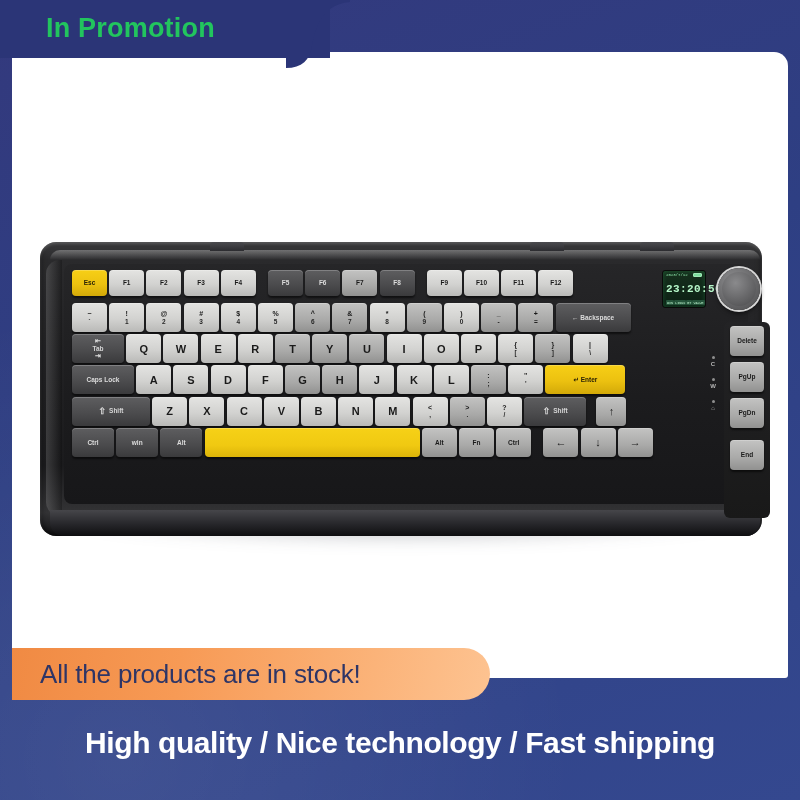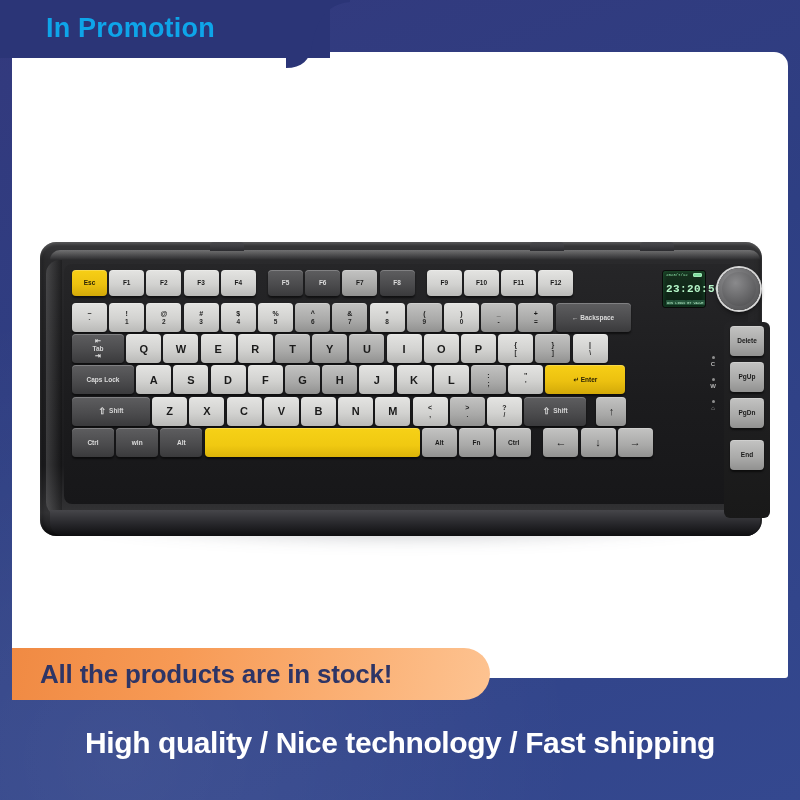--- a/index.html
+++ b/index.html
@@ -24,21 +24,21 @@
   #banner {
     position:absolute; left:0; top:0; width:330px; height:58px;
     background:#2b3577;
     z-index:6;
   }
   #banner-curve {
     position:absolute; left:286px; top:0; width:64px; height:68px; z-index:6;
   }
   #banner-label {
     position:absolute; left:46px; top:13px; z-index:8;
-    color:#0ea5e9; font-size:27px; font-weight:bold; letter-spacing:.2px;
+    color:#22c55e; font-size:27px; font-weight:bold; letter-spacing:.2px;
   }
 
   
   #card {
     position:absolute; left:12px; top:52px; width:776px; height:626px;
     background:#fff; border-radius:3px 14px 3px 3px;
     z-index:4;
   }
   #card-watermark {
     position:absolute; inset:0; border-radius:3px 14px 3px 3px;
@@ -49,21 +49,21 @@
   }
 
   
   #stock-pill {
     position:absolute; left:12px; top:648px; width:478px; height:52px;
     background:linear-gradient(100deg,#f08a43 0%,#f79a55 35%,#fbb379 75%,#fdc391 100%);
     border-radius:0 26px 26px 0;
     z-index:7; display:flex; align-items:center;
   }
   #stock-text {
-    padding-left:28px; color:#2e3566; font-size:26px; font-weight:700;
+    padding-left:28px; color:#2e3566; font-size:26px; font-weight:400;
     letter-spacing:-.2px;
   }
 
   
   #tagline {
     position:absolute; left:0; top:726px; width:800px; text-align:center;
     z-index:7; color:#fff; font-size:30px; font-weight:bold; letter-spacing:-.4px;
   }
 
   

